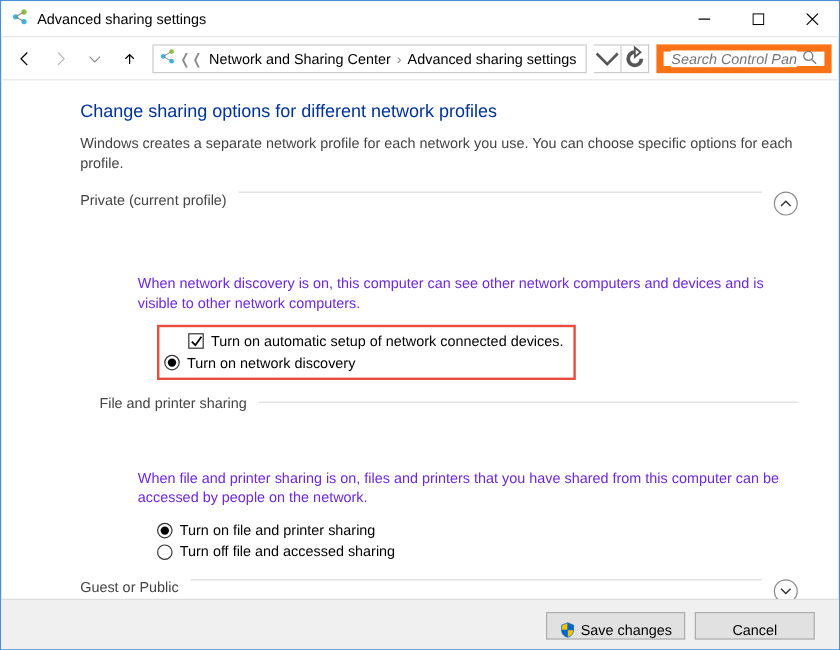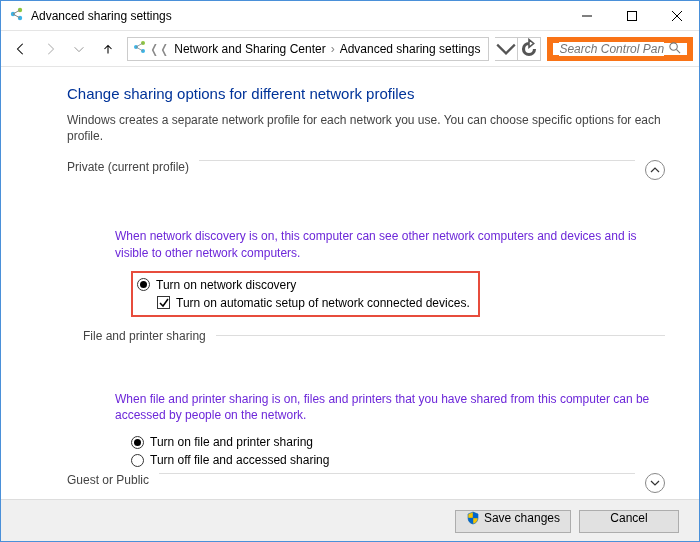--- a/index.html
+++ b/index.html
@@ -51,21 +51,21 @@
   .radio-group { padding-left: 64px; }
   .radio-row { display: flex; align-items: center; line-height: 1.5; }
   .radio { width: 13px; height: 13px; border: 1px solid #333; border-radius: 50%; margin-right: 6px; display: inline-flex; align-items:center; justify-content:center; flex-shrink:0; }
   .radio.checked::after { content: ""; width: 7px; height: 7px; background: #000; border-radius: 50%; }
   .checkbox { width: 13px; height: 13px; border: 1px solid #333; margin-right: 6px; margin-left: 20px; display: inline-flex; align-items:center; justify-content:center; flex-shrink:0; }
   .checkbox.checked svg { width:10px; height:10px; }
   .highlight-box { border: 2px solid #e74c3c; padding: 3px 8px 3px 4px; display:inline-block; margin-bottom:2px; }
 
   
   .footer { height: 44px; background: #f0f0f0; border-top: 1px solid #ddd; display: flex; align-items: center; justify-content: flex-end; padding-right: 20px; gap: 8px; }
-  .btn { min-width: 100px; height: 23px; border: 1px solid #adadad; background: #e1e1e1; display: inline-flex; align-items:flex-start; justify-content:center; cursor: pointer; font-family: inherit; font-size: 12px; padding: 0 10px; }
+  .btn { min-width: 100px; height: 23px; border: 1px solid #adadad; background: #e1e1e1; display: inline-flex; align-items:flex-end; justify-content:center; cursor: pointer; font-family: inherit; font-size: 12px; padding: 0 10px; }
   .shield { margin-right: 4px; display:inline-flex; }
   .shield svg { width: 14px; height: 14px; }
 </style>
 </head>
 <body>
 
 <div class="titlebar">
   <span class="app-icon">
     <svg viewBox="0 0 16 16">
         <circle cx="4" cy="8" r="2.2" fill="#3cb4e6"></circle>
@@ -163,51 +163,51 @@
         <svg viewBox="0 0 10 10">
           <path d="M1 7 L5 3 L9 7" fill="none" stroke="#333" stroke-width="1.2"></path>
         </svg>
       </span>
   </div>
 
   <div class="sub-desc">When network discovery is on, this computer can see other network computers and devices and is visible to other network computers.</div>
   <div class="radio-group">
     <div class="highlight-box">
       <div class="radio-row">
-        <span class="radio checked"></span>
-        <span>Turn on network discovery</span>
-      </div>
-      <div class="radio-row">
         <span class="checkbox checked">
             <svg viewBox="0 0 10 10">
               <path d="M1 5 L4 8 L9 1" fill="none" stroke="#000" stroke-width="1.5"></path>
             </svg>
           </span>
         <span>Turn on automatic setup of network connected devices.</span>
       </div>
+      <div class="radio-row">
+        <span class="radio checked"></span>
+        <span>Turn on network discovery</span>
+      </div>
     </div>
   </div>
 
   <div class="sub-head">
     <span class="label">File and printer sharing</span>
     <span class="line"></span>
   </div>
   <div class="sub-desc">When file and printer sharing is on, files and printers that you have shared from this computer can be accessed by people on the network.</div>
   <div class="radio-group">
     <div class="radio-row">
       <span class="radio checked"></span>
       <span>Turn on file and printer sharing</span>
     </div>
     <div class="radio-row">
       <span class="radio"></span>
       <span>Turn off file and accessed sharing</span>
     </div>
   </div>
 
-  <div class="section-head" style="margin-top:4px">
+  <div class="section-head" style="margin-top:14px">
     <span class="label">Guest or Public</span>
     <span class="line"></span>
     <span class="chevron-circle">
         <svg viewBox="0 0 10 10">
           <path d="M1 3 L5 7 L9 3" fill="none" stroke="#333" stroke-width="1.2"></path>
         </svg>
       </span>
   </div>
 
 </div>

